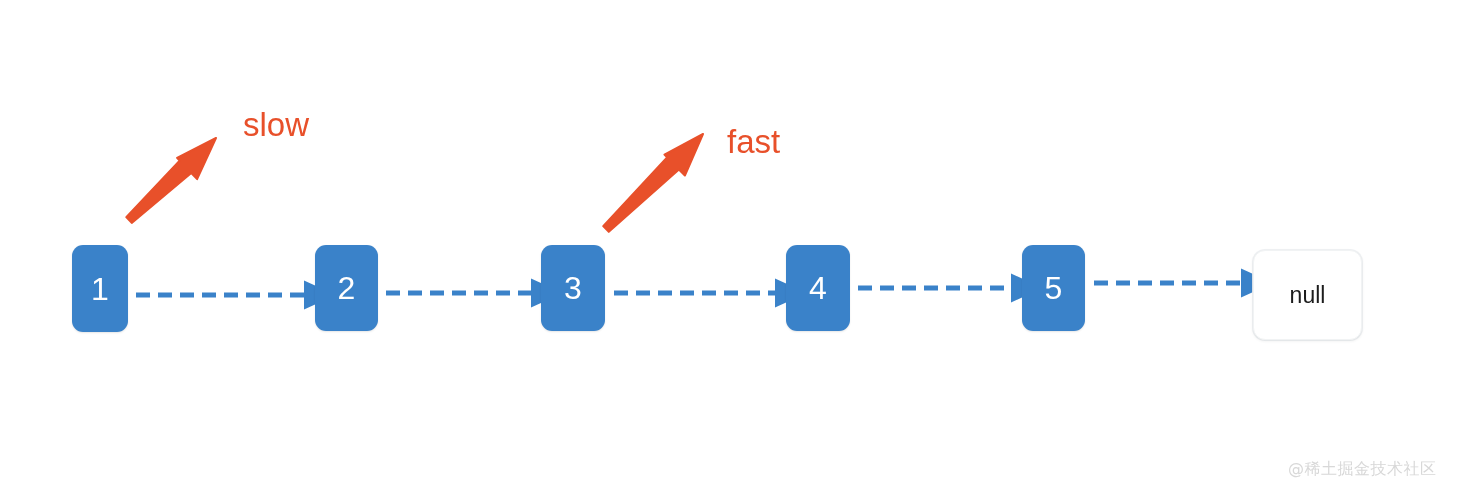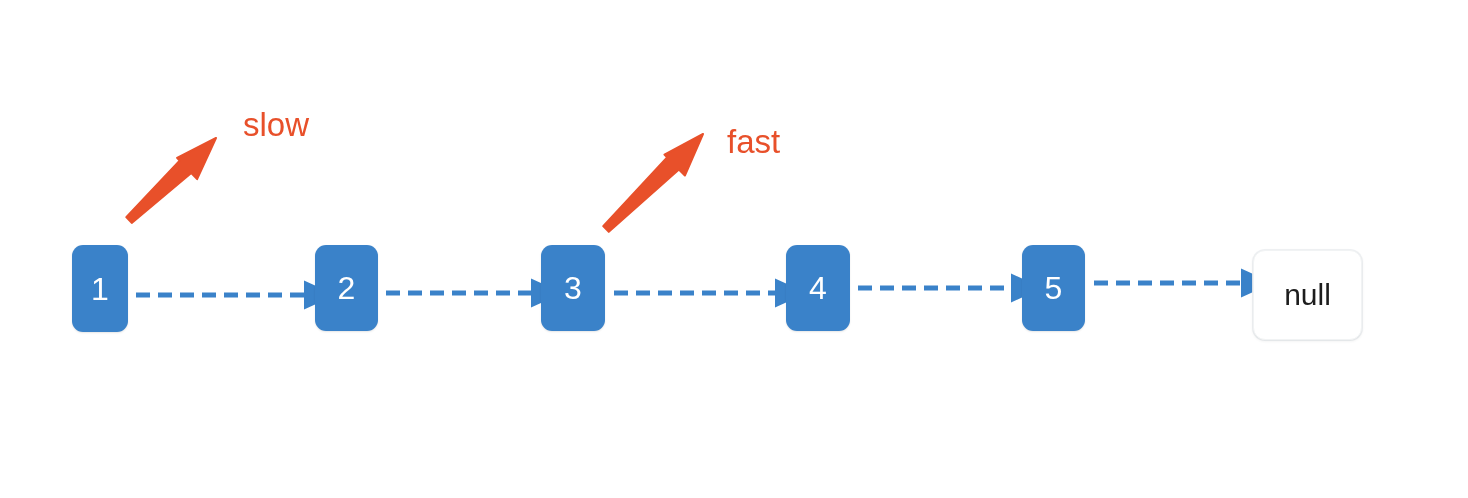--- a/index.html
+++ b/index.html
@@ -49,21 +49,21 @@
     display: flex;
     align-items: center;
     justify-content: center;
     background: #ffffff;
     border: 1px solid #f1f3f4;
     border-radius: 12px;
     box-shadow: 0 1px 3px rgba(60,64,67,0.10), 0 0 0 1px rgba(240,242,244,0.9);
   }
   .null-label {
     color: #1d1d1d;
-    font-size: 30px;
+    font-size: 23px;
     font-weight: 400;
     line-height: 1;
     font-family: "Liberation Sans", sans-serif;
   }
 
   
   .pointer-caption {
     position: absolute;
     color: #e8502a;
     font-size: 33px;
@@ -127,14 +127,15 @@
       </div>
     </div>
 
   <div class="null-box" id="null-box" style="left: 1253px; top: 250px; width: 107px; height: 88px; border-color: rgb(241, 243, 244);">
     <span class="null-label">null</span>
   </div>
 
   <div class="pointer-caption" id="caption-slow" style="left: 243px; top: 108px; color: rgb(232, 80, 42);">slow</div>
   <div class="pointer-caption" id="caption-fast" style="left: 727px; top: 85px; color: rgb(232, 80, 42); margin-top: 40px;">fast</div>
 
+  <div class="watermark" id="watermark" style="left: 1288px; top: 459px; color: rgb(216, 216, 216);">@稀土掘金技术社区</div>
 
 </div>
 
 </body></html>

